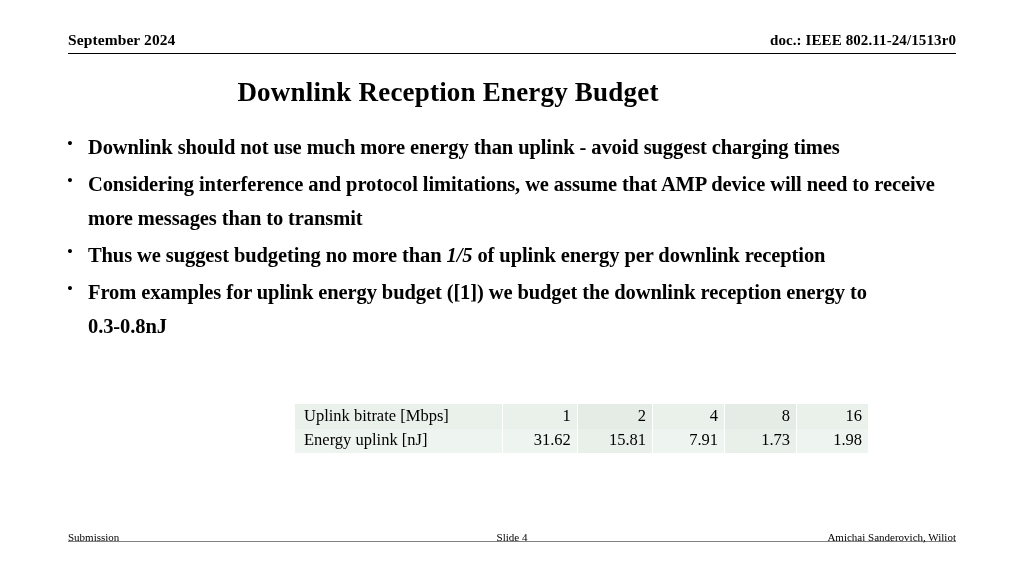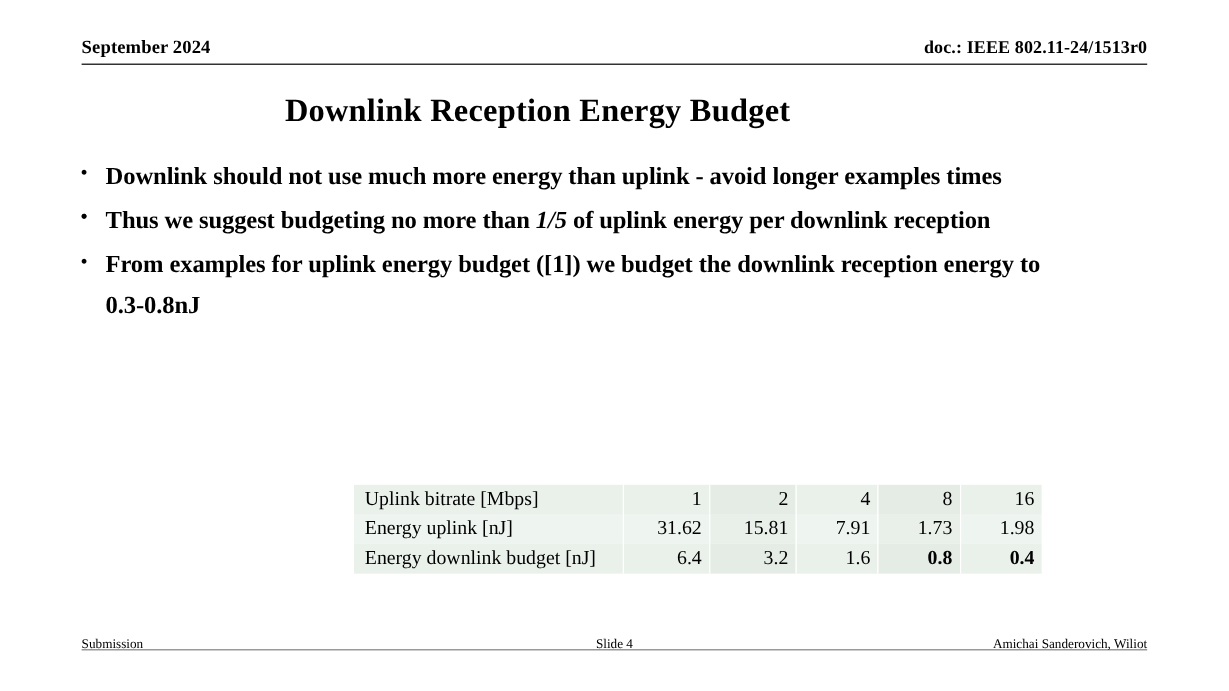--- a/index.html
+++ b/index.html
@@ -159,25 +159,26 @@
   <div class="header-doc">doc.: IEEE 802.11-24/1513r0</div>
 </div>
 <div class="header-rule"></div>
 
 <div class="slide-title">Downlink Reception Energy Budget</div>
 
 <div class="bullet-area">
 
   <div class="bullet">
     <span class="dot">•</span>
-    <span>Downlink should not use much more energy than uplink - avoid longer examples times</span>
-  </div>
-
-  <div class="bullet">
-    <span class="dot">•</span>
+    <span>Downlink should not use much more energy than uplink - avoid suggest charging times</span>
+  </div>
+
+  <div class="bullet">
+    <span class="dot">•</span>
+    <span>Considering interference and protocol limitations, we assume that AMP device will need to receive more messages than to transmit</span>
   </div>
 
   <div class="bullet">
     <span class="dot">•</span>
     <span>Thus we suggest budgeting no more than </span><span class="em">1/5</span><span> of uplink energy per downlink reception</span>
   </div>
 
   <div class="bullet">
     <span class="dot">•</span>
     <span>From examples for uplink energy budget ([1]) we budget the downlink reception energy to</span>
@@ -197,28 +198,20 @@
       <td class="num sep">16</td>
     </tr>
     <tr class="band-b">
       <td class="label">Energy uplink [nJ]</td>
       <td class="num sep">31.62</td>
       <td class="num sep col-alt">15.81</td>
       <td class="num sep">7.91</td>
       <td class="num sep col-alt">1.73</td>
       <td class="num sep">1.98</td>
     </tr>
-    <tr class="band-a">
-      <td class="label">Energy downlink budget [nJ]</td>
-      <td class="num sep">6.4</td>
-      <td class="num sep col-alt">3.2</td>
-      <td class="num sep">1.6</td>
-      <td class="num sep col-alt strong">0.8</td>
-      <td class="num sep strong">0.4</td>
-    </tr>
   </tbody>
 </table>
 
 <div class="footer-rule"></div>
 <div class="slide-footer">
   <span class="footer-left">Submission</span>
   <span class="footer-center">Slide 4</span>
   <span class="footer-right">Amichai Sanderovich, Wiliot</span>
 </div>
 

